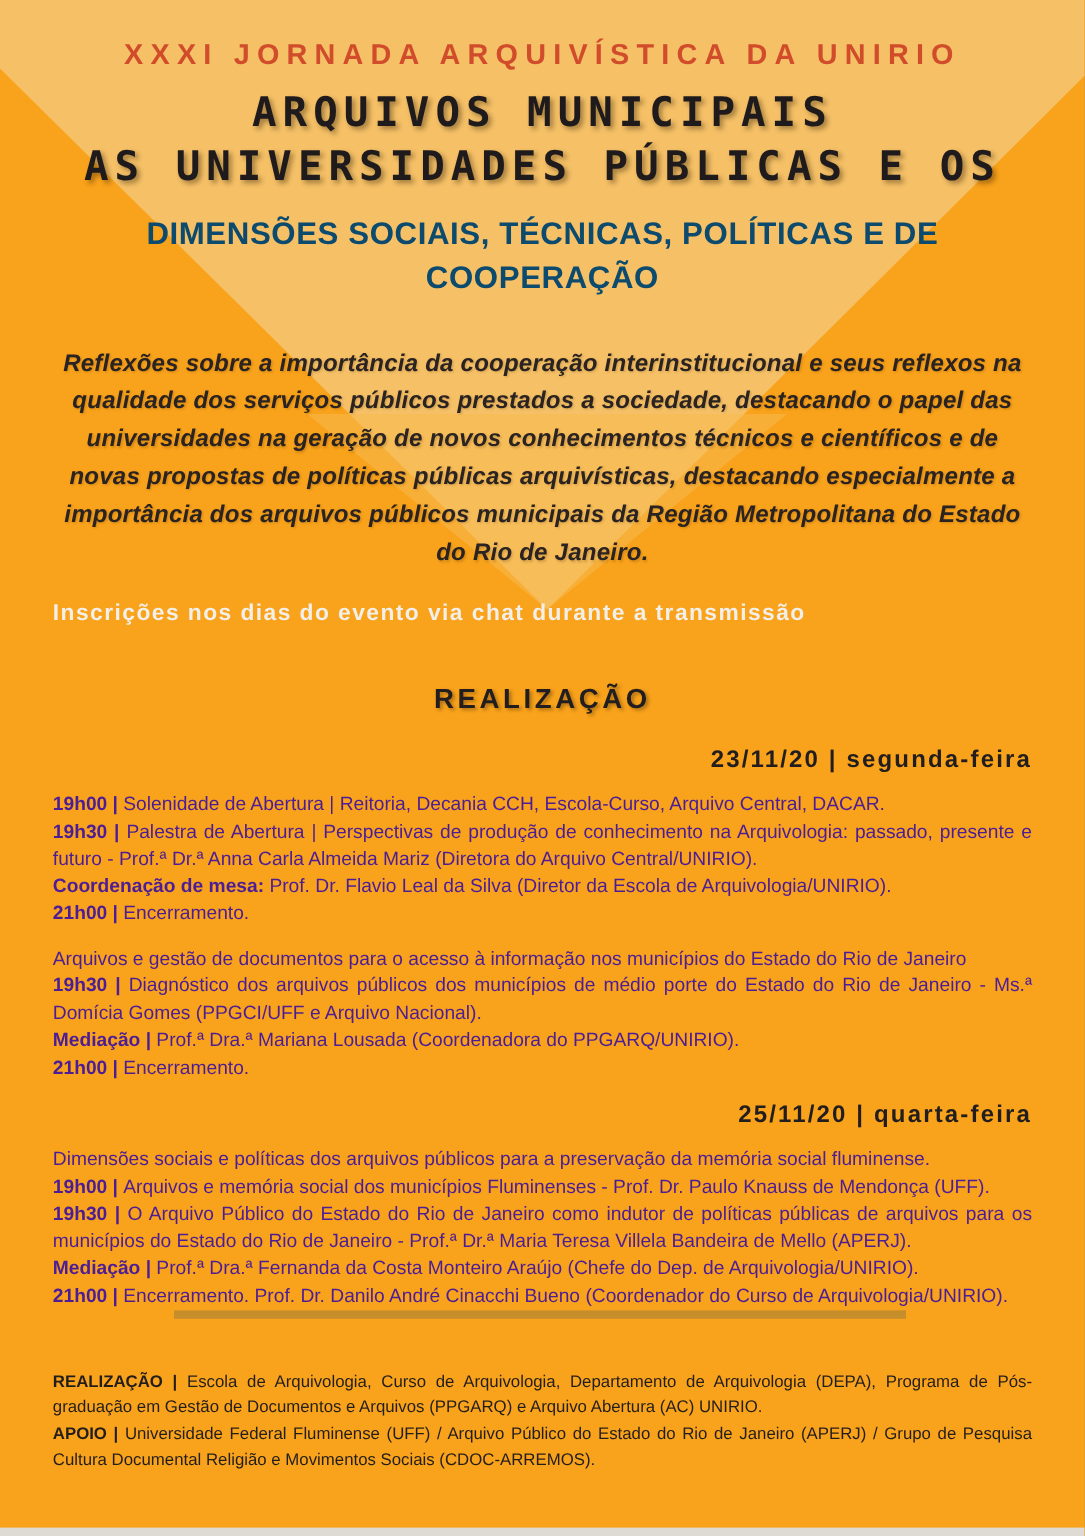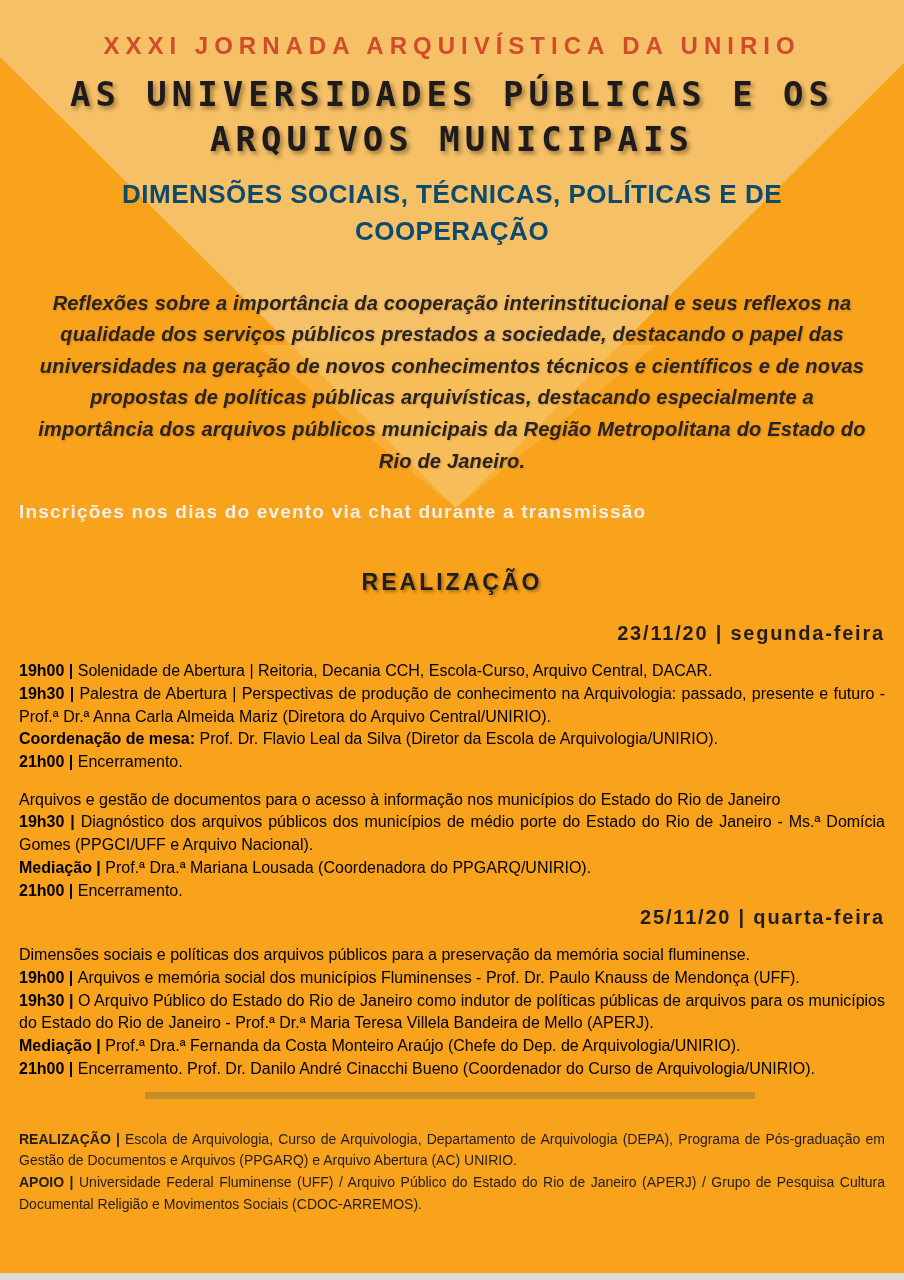--- a/index.html
+++ b/index.html
@@ -6,21 +6,21 @@
   .poster{
     position:relative;
     width:904px;height:1280px;
     margin:0 auto;
     background:#F9A21B;
     overflow:hidden;
     font-family:"Liberation Sans",sans-serif;
     -webkit-font-smoothing:antialiased;
   }
   .bg-svg{position:absolute;top:0;left:0;width:904px;height:1280px;display:block;}
-  .content{position:absolute;inset:0;padding:0 19px;box-sizing:border-box;z-index:2;}
+  .content{position:absolute;inset:0;padding:0 44px;box-sizing:border-box;z-index:2;}
 
   .kicker{
     margin:32px 0 0 0;
     text-align:center;
     font-size:24px;font-weight:bold;letter-spacing:6px;
     color:#D14C2B;
   }
   .title{
     margin:12px 0 0 0;
     text-align:center;
@@ -64,21 +64,21 @@
   .date-heading{
     margin:26px 0 0 0;
     text-align:right;
     font-size:20px;font-weight:bold;letter-spacing:1.8px;
     color:#221E1F;
   }
   .day-block{margin:15px 0 0 0;}
   .day-block p{
     margin:0;
     font-size:16px;line-height:1.42;
-    color:#000000;
+    color:#4c1d95;
     text-align:justify;
   }
   .day-block .theme{text-align:left;}
   .b{font-weight:bold;}
   .divider-bar{
     position:absolute;left:145px;top:1092px;
     width:610px;height:7px;
     background:#C68D2B;
   }
   .credits{margin:48px 0 0 0;}
@@ -104,22 +104,22 @@
     <rect x="0" y="0" width="904" height="1280" fill="#F9A21B"></rect>
     <polygon points="0,0 904,0 904,63 456,508 0,57" fill="#F5C066"></polygon>
     <polygon points="256,345 656,345 456,508" fill="#F8B94F" opacity="0.55"></polygon>
   </svg>
 
   <div class="content">
 
     <p class="kicker">XXXI JORNADA ARQUIVÍSTICA DA UNIRIO</p>
 
     <h1 class="title">
+      <div>ARQUIVOS MUNICIPAIS</div>
       <div>AS UNIVERSIDADES PÚBLICAS E OS</div>
-      <div>ARQUIVOS MUNICIPAIS</div>
     </h1>
 
     <h2 class="subtitle">DIMENSÕES SOCIAIS, TÉCNICAS, POLÍTICAS E DE COOPERAÇÃO</h2>
 
     <p class="intro">Reflexões sobre a importância da cooperação interinstitucional e seus reflexos na qualidade dos serviços públicos prestados a sociedade, destacando o papel das universidades na geração de novos conhecimentos técnicos e científicos e de novas propostas de políticas públicas arquivísticas, destacando especialmente a importância dos arquivos públicos municipais da Região Metropolitana do Estado do Rio de Janeiro.</p>
 
     <p class="registration">Inscrições nos dias do evento via chat durante a transmissão</p>
 
     <h3 class="program-heading">REALIZAÇÃO</h3>
 
@@ -131,21 +131,21 @@
       <p><span class="b">21h00 | </span><span>Encerramento.</span></p>
     </div>
 
     <div class="day-block">
       <p class="theme">Arquivos e gestão de documentos para o acesso à informação nos municípios do Estado do Rio de Janeiro</p>
       <p><span class="b">19h30 | </span><span>Diagnóstico dos arquivos públicos dos municípios de médio porte do Estado do Rio de Janeiro - Ms.ª Domícia Gomes (PPGCI/UFF e Arquivo Nacional).</span></p>
       <p><span class="b">Mediação | </span><span>Prof.ª Dra.ª Mariana Lousada (Coordenadora do PPGARQ/UNIRIO).</span></p>
       <p><span class="b">21h00 | </span><span>Encerramento.</span></p>
     </div>
 
-    <h4 class="date-heading" style="margin-top:4px">25/11/20 | quarta-feira</h4>
+    <h4 class="date-heading" style="margin-top:16px">25/11/20 | quarta-feira</h4>
     <div class="day-block">
       <p class="theme">Dimensões sociais e políticas dos arquivos públicos para a preservação da memória social fluminense.</p>
       <p><span class="b">19h00 | </span><span>Arquivos e memória social dos municípios Fluminenses - Prof. Dr. Paulo Knauss de Mendonça (UFF).</span></p>
       <p><span class="b">19h30 | </span><span>O Arquivo Público do Estado do Rio de Janeiro como indutor de políticas públicas de arquivos para os municípios do Estado do Rio de Janeiro - Prof.ª Dr.ª Maria Teresa Villela Bandeira de Mello (APERJ).</span></p>
       <p><span class="b">Mediação | </span><span>Prof.ª Dra.ª Fernanda da Costa Monteiro Araújo (Chefe do Dep. de Arquivologia/UNIRIO).</span></p>
       <p><span class="b">21h00 | </span><span>Encerramento. Prof. Dr. Danilo André Cinacchi Bueno (Coordenador do Curso de Arquivologia/UNIRIO).</span></p>
     </div>
 
     <div class="credits">
       <p><span class="b">REALIZAÇÃO | </span><span>Escola de Arquivologia, Curso de Arquivologia, Departamento de Arquivologia (DEPA), Programa de Pós-graduação em Gestão de Documentos e Arquivos (PPGARQ) e Arquivo Abertura (AC) UNIRIO.</span></p>

